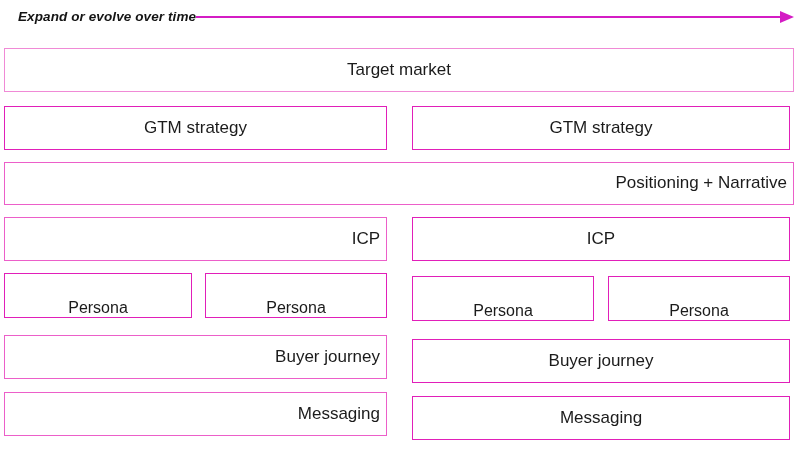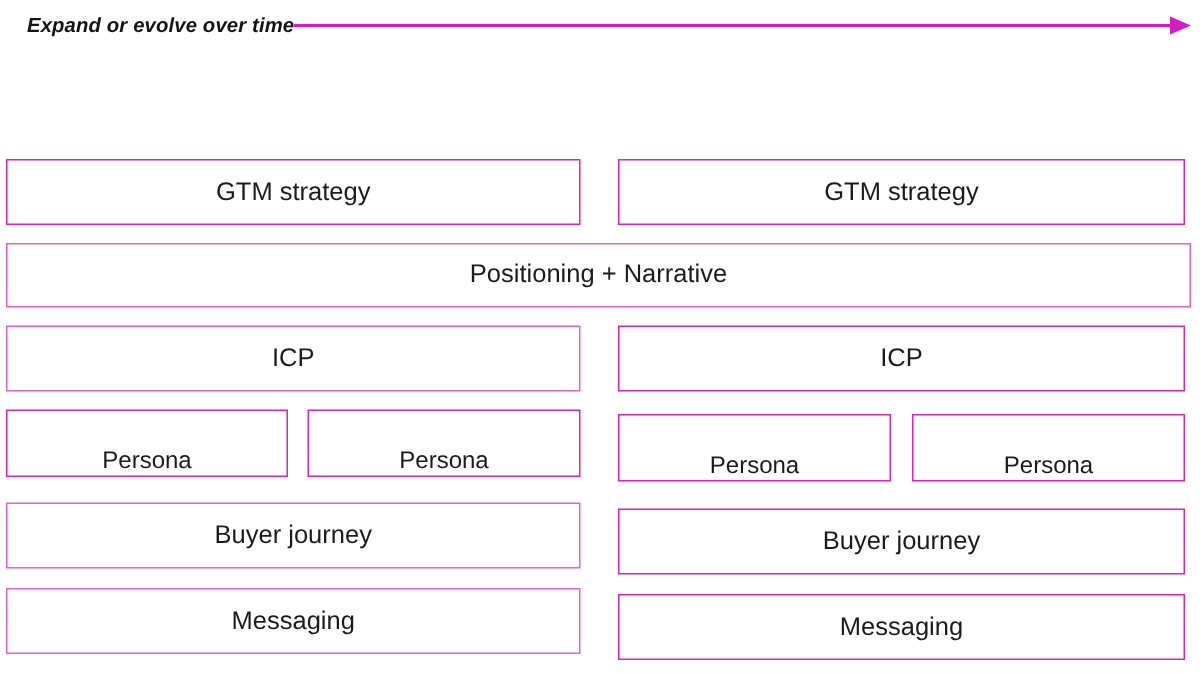--- a/index.html
+++ b/index.html
@@ -57,40 +57,44 @@
     color: #1b1b1b;
     line-height: 1.1;
     padding: 0 6px;
     white-space: nowrap;
   }
   .node.light {
     border-color: #f08ad6;
   }
   .node.mid {
     border-color: #ec5fc9;
+    justify-content: flex-end;
   }
   .node.small .node-label {
     font-size: 16px;
     margin-top: 24px;
   }
 </style>
 </head>
 <body>
 
 <div id="canvas">
 
   <div class="header-note">Expand or evolve over time</div>
 
   <div class="arrow-wrap">
     <svg width="598" height="18" viewBox="0 0 598 18" xmlns="http://www.w3.org/2000/svg">
       <line x1="0" y1="9" x2="584" y2="9" stroke="#d41cc4" stroke-width="2"></line>
       <polygon points="584,3 598,9 584,15" fill="#d41cc4"></polygon>
     </svg>
   </div>
 
+  <div class="node light" style="left:4px; top:48px; width:790px; height:44px;">
+    <span class="node-label">Target market</span>
+  </div>
 
   <div class="node" style="left:4px; top:106px; width:383px; height:44px;">
     <span class="node-label">GTM strategy</span>
   </div>
   <div class="node" style="left:412px; top:106px; width:378px; height:44px;">
     <span class="node-label">GTM strategy</span>
   </div>
 
   <div class="node mid" style="left:4px; top:162px; width:790px; height:43px;">
     <span class="node-label">Positioning + Narrative</span>

